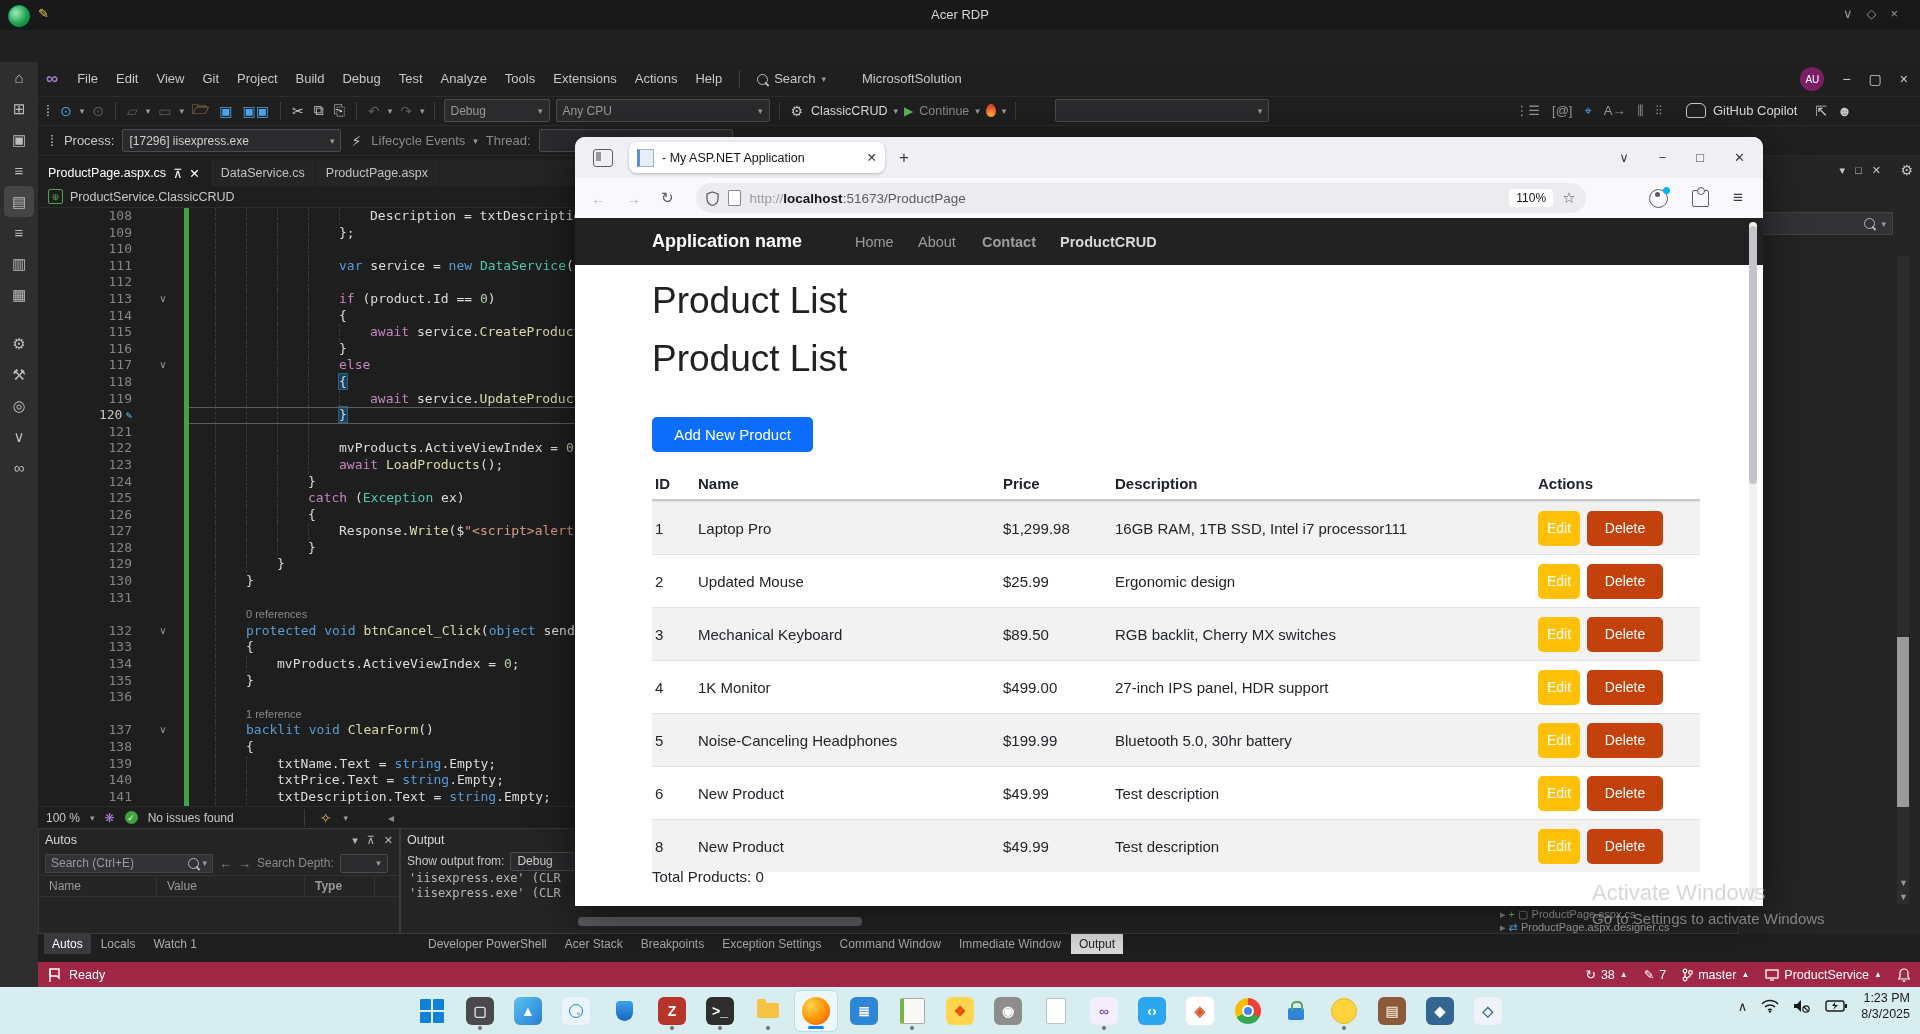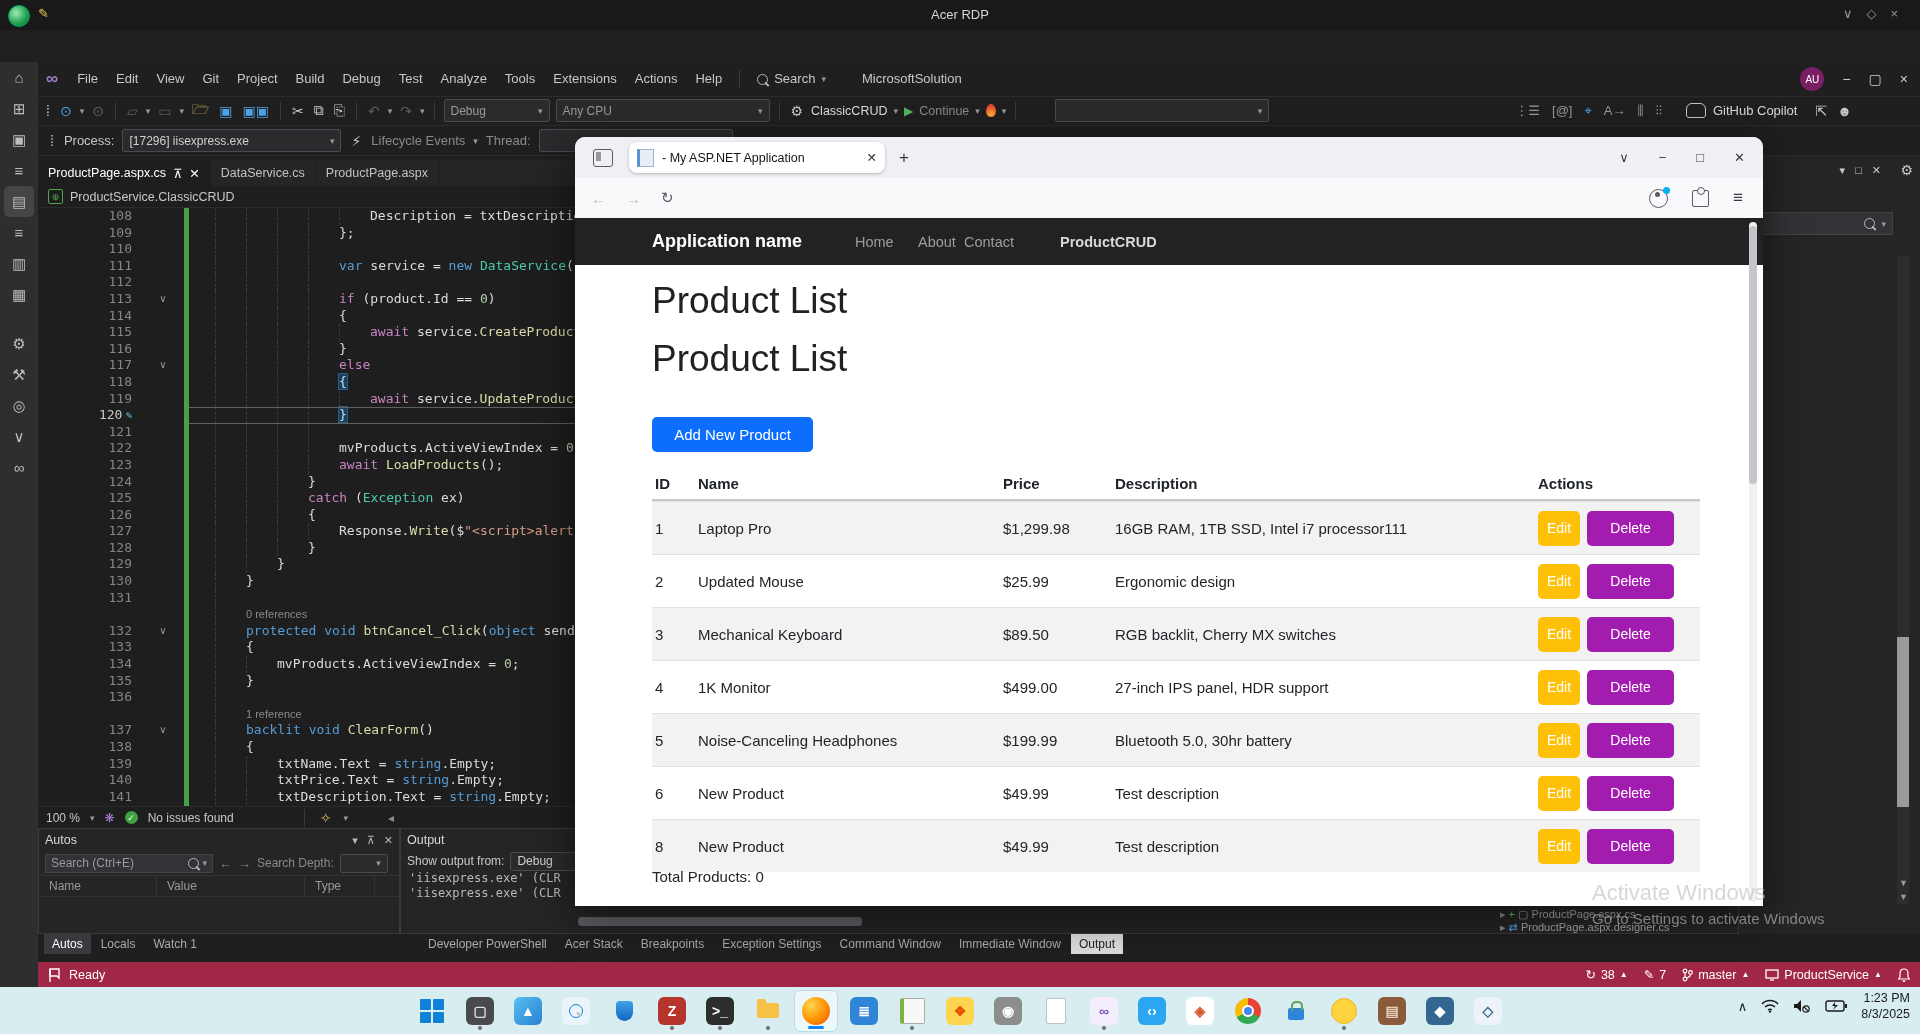--- a/index.html
+++ b/index.html
@@ -180,21 +180,21 @@
   .thead{display:flex;height:31px;align-items:center;font-weight:bold;border-bottom:2px solid #c8c8c8}
   .trow{display:flex;height:52px;align-items:center;border-top:1px solid #dee2e6}
   .trow.stripe{background:#f2f2f2}
   .c-id{width:43px;padding-left:3px}
   .c-name{width:305px}
   .c-price{width:112px}
   .c-desc{width:423px}
   .c-act{width:160px;display:flex;gap:7px}
   .btn-edit{width:42px;height:35px;background:#ffc107;border-radius:5px;color:#fff;font-size:14px;
     display:flex;align-items:center;justify-content:center}
-  .btn-del{width:87px;height:35px;background:#a21caf;border-radius:5px;color:#fff;font-size:14px;
+  .btn-del{width:76px;height:35px;background:#c2410c;border-radius:5px;color:#fff;font-size:14px;
     display:flex;align-items:center;justify-content:center}
   #totaltxt{position:absolute;left:77px;top:650px;font-size:15px;color:#212529}
   #b-scroll{position:absolute;right:6px;top:4px;width:8px;height:680px;background:#f1f1f1;border-radius:4px}
   #b-thumb{position:absolute;right:6px;top:8px;width:8px;height:258px;background:#c4c4ca;border-radius:4px}
   
   #watermark{left:1592px;top:880px;z-index:60;color:rgba(190,190,190,.62);pointer-events:none}
   #watermark .l1{font-size:22px}
   #watermark .l2{font-size:15px;margin-top:4px}
   svg{display:block}
 </style>
@@ -436,21 +436,21 @@
       <span class="dim">→</span>
       <span class="dim" style="font-size:12px">Search Depth:</span>
       <span class="ddc" style="width:34px;height:17px">
           <span></span>
           <span class="caret">▾</span>
         </span>
     </div>
     <div class="colhead" id="autos-cols">
         <span style="width: 118px;">Name</span>
         <span style="width: 148px;">Value</span>
-        <span style="width: 70px;">Type</span>
+        <span style="width: 70px; font-weight: bold;">Type</span>
       </div>
   </div>
 
   <div class="abs" id="output">
     <div class="pan-head">
       <span>Output</span>
     </div>
     <div class="srow" style="height:20px">
       <span style="font-size:12px;color:#c8c8c8">Show output from:</span>
       <span class="ddc" style="width:70px;height:17px;color:#d0d0d0">
@@ -558,30 +558,41 @@
       <span>∨</span>
       <span>−</span>
       <span>□</span>
       <span>✕</span>
     </span>
   </div>
   <div id="b-urlrow">
     <span class="navg dis">←</span>
     <span class="navg dis" style="margin-left:20px">→</span>
     <span class="navg" style="margin-left:20px">↻</span>
+    <div id="urlfield">
+      <svg width="13" height="15" viewBox="0 0 13 15">
+        <path d="M6.5 1L12 3v5c0 3.5-2.5 5.5-5.5 6.5C3.5 13.5 1 11.5 1 8V3z" fill="none" stroke="#5b5b66" stroke-width="1.3"></path>
+      </svg>
+      <span class="docico"></span>
+      <span>
+        <span style="color:#9a9aa2">http://</span><span style="color:#15141a;font-weight:bold">localhost</span><span style="color:#5b5b66">:51673/ProductPage</span>
+      </span>
+      <span id="zoombadge">110%</span>
+      <span class="urlicon" style="font-size:15px">☆</span>
+    </div>
     <span id="b-right-icons">
       <span class="acct"></span>
       <span class="puzz"></span>
       <span style="font-size:17px">≡</span>
     </span>
   </div>
   <div id="b-content">
     <div id="site-nav">
       <span id="brand">Application name</span>
-      <span id="navlinks"><span class="navlink" style="left: 280px;">Home</span><span class="navlink" style="left: 343px;">About</span><span class="navlink" style="left: 389px;">Contact</span></span>
+      <span id="navlinks"><span class="navlink" style="left: 280px;">Home</span><span class="navlink" style="left: 343px;">About</span><span class="navlink" style="left: 407px; font-weight: bold;">Contact</span></span>
       <span class="navlink actv" style="left:485px">ProductCRUD</span>
     </div>
     <div class="h1" style="top:62px">Product List</div>
     <div class="h1" style="top:120px">Product List</div>
     <div id="addbtn">Add New Product</div>
     <div id="ptable">
         <div class="thead">
           <span class="c-id">ID</span>
           <span class="c-name">Name</span>
           <span class="c-price">Price</span>

